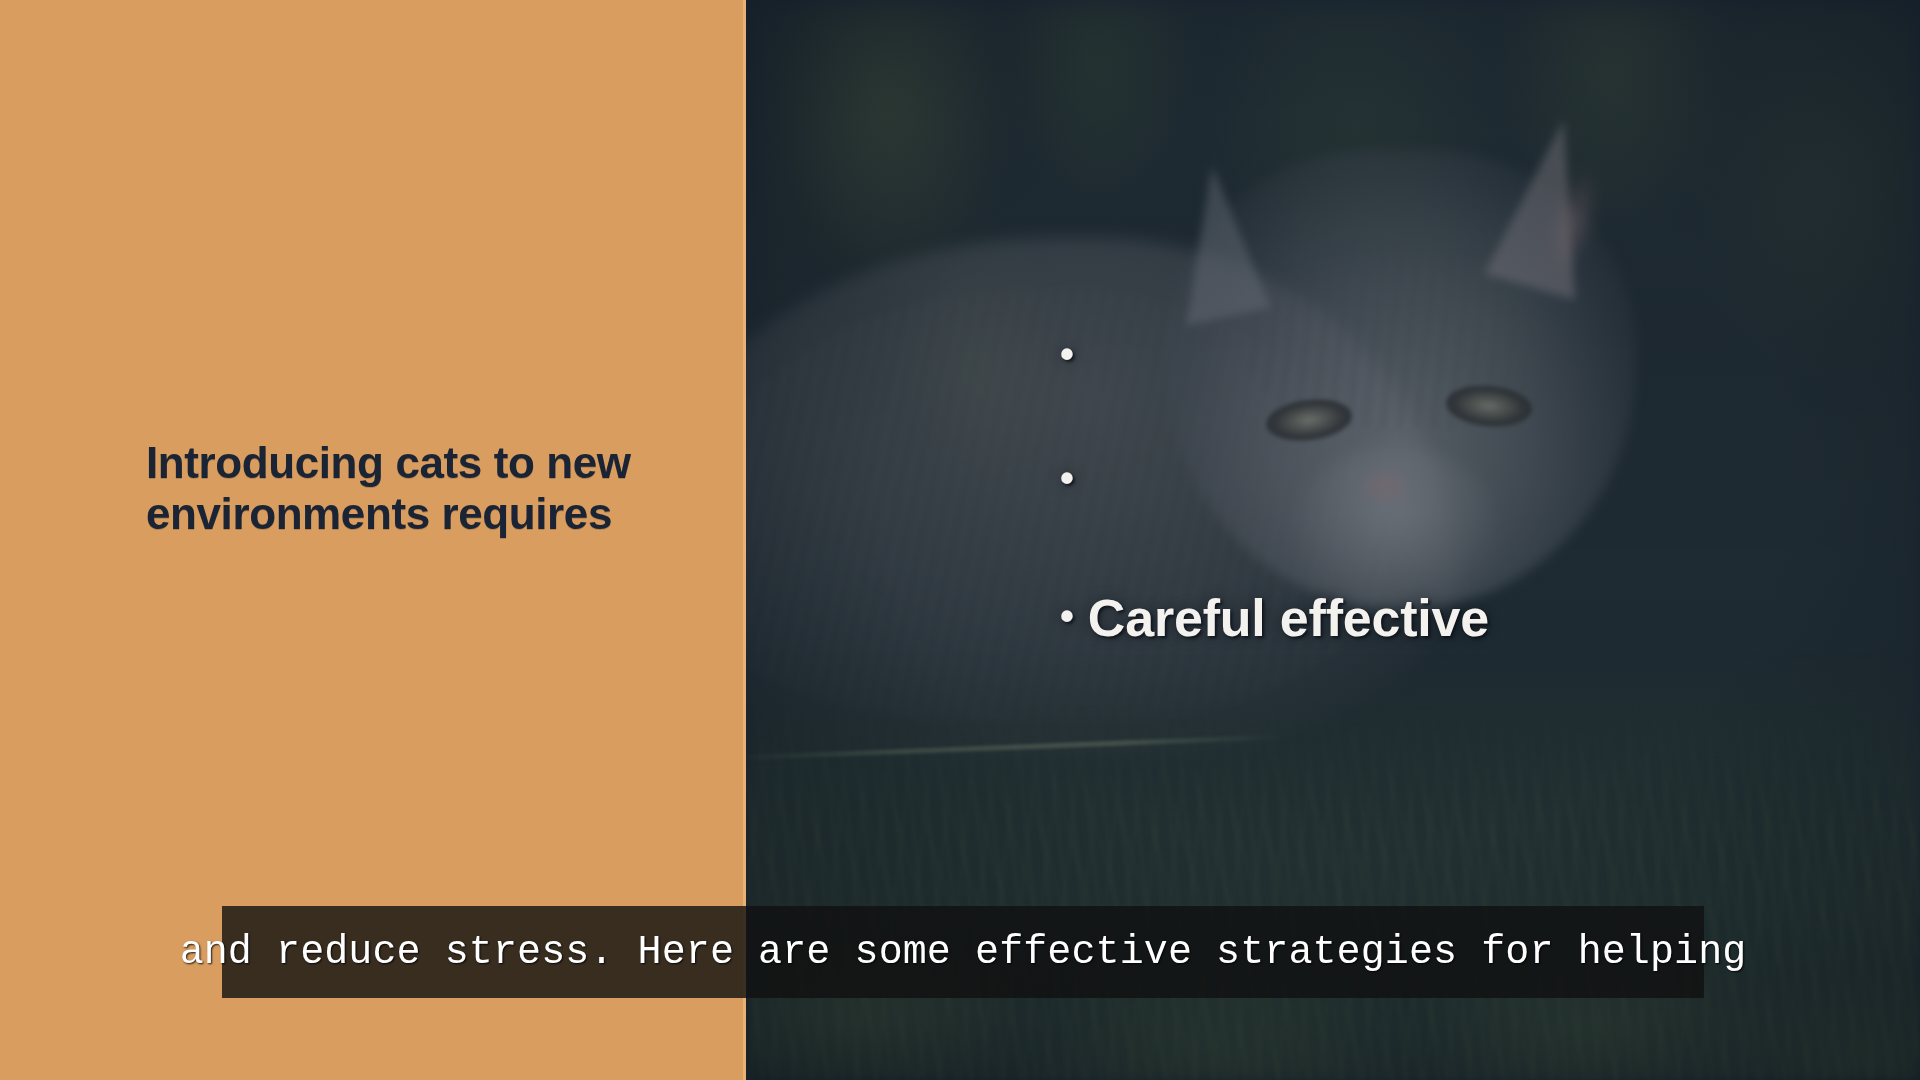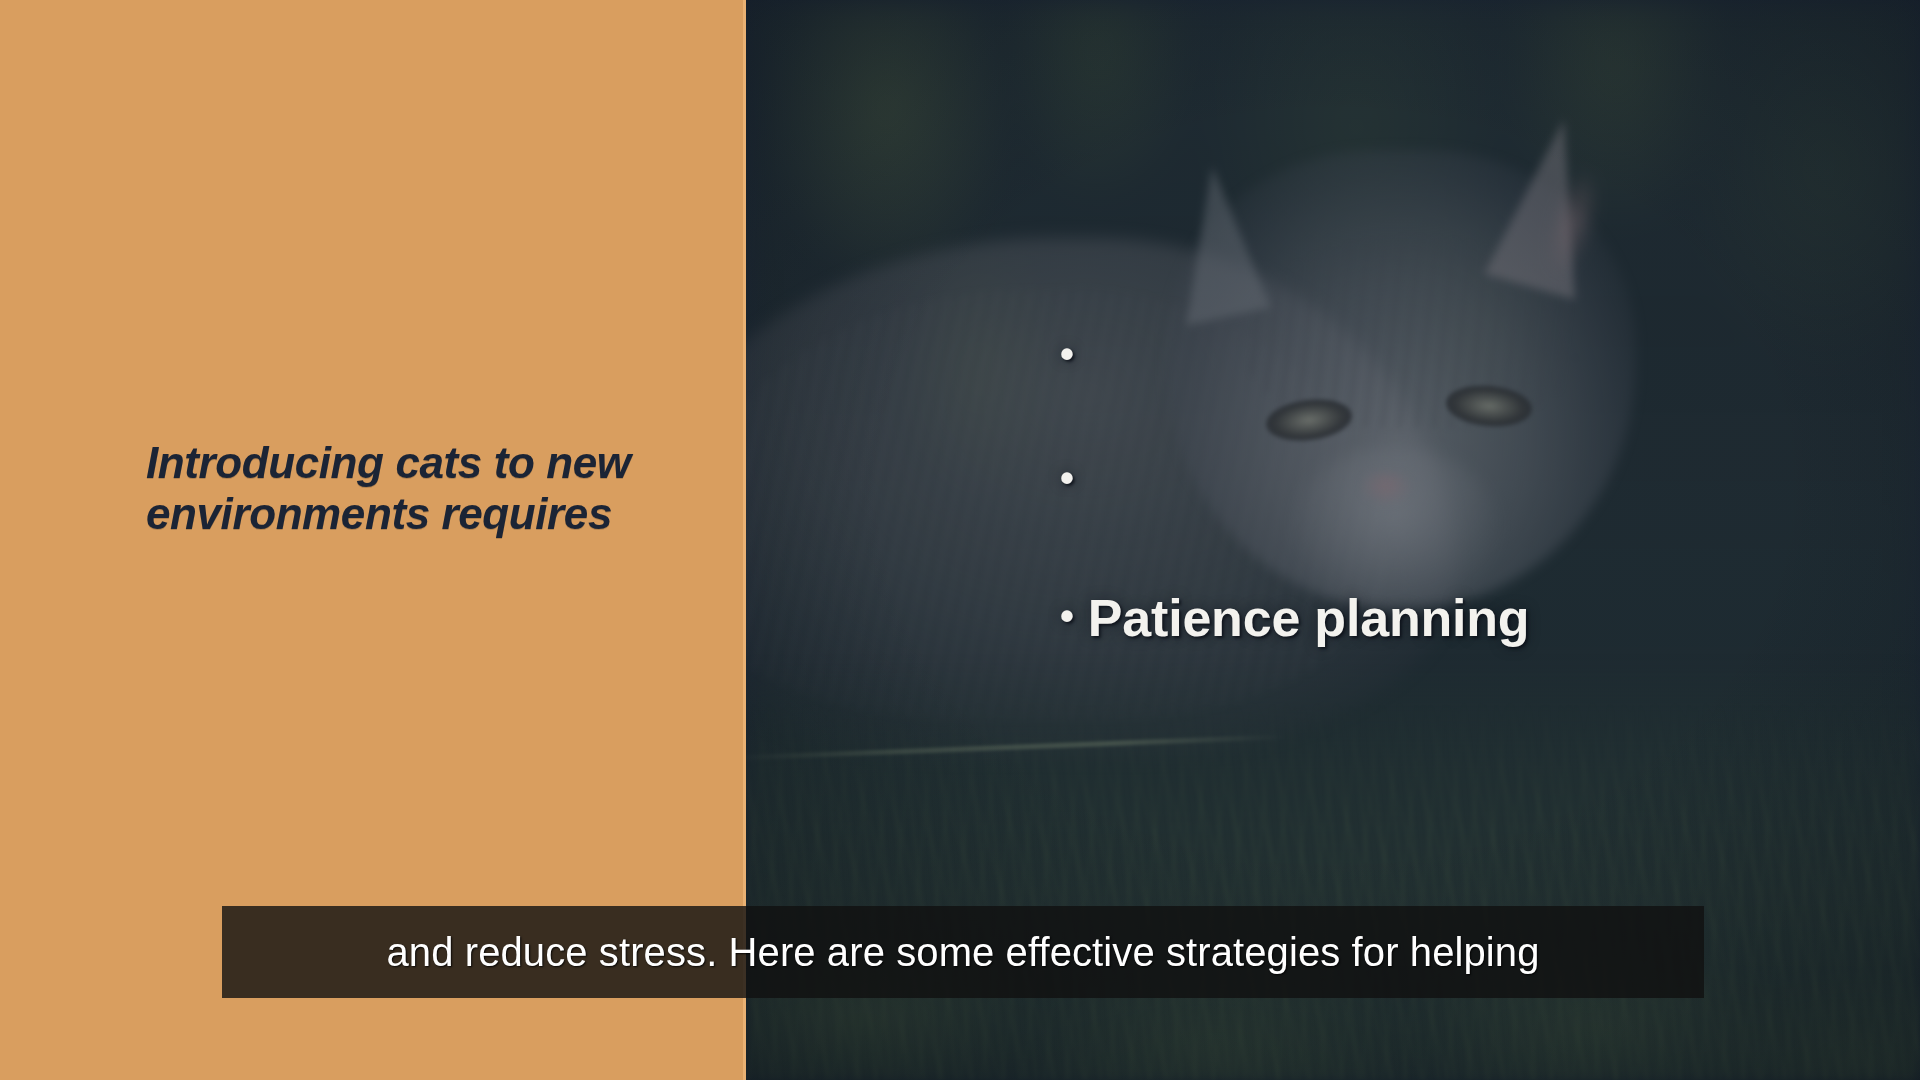--- a/index.html
+++ b/index.html
@@ -36,21 +36,20 @@
     left:146px;
     top:437px;
     width:520px;
     color:#1B2435;
     font-family:"Liberation Sans", sans-serif;
     font-weight:bold;
     font-size:44px;
     line-height:1.17;
     letter-spacing:-0.4px;
     text-shadow:0 1px 0 rgba(0,0,0,0.18);
-    font-style:italic;
   }
 
   
   .photo-panel {
     position:absolute;
     left:746px; top:0;
     width:1174px; height:1080px;
     overflow:hidden;
     background:#16202a;
     z-index:1;
@@ -246,21 +245,21 @@
     width:1482px;
     height:92px;
     background:rgba(16,16,16,0.80);
     z-index:6;
     display:flex;
     align-items:center;
     justify-content:center;
   }
   .caption-text {
     color:#FFFFFF;
-    font-family:Liberation Sans, sans-serif;
+    font-family:Liberation Mono, monospace;
     font-size:40px;
     font-weight:normal;
     letter-spacing:0.1px;
     white-space:nowrap;
     text-shadow:1px 1px 2px rgba(0,0,0,0.85);
   }
 </style>
 </head>
 <body>
 
@@ -297,21 +296,21 @@
 
   <div class="bullets">
     <div class="bullet-item">
       <span class="bullet-dot">•</span>
     </div>
     <div class="bullet-item">
       <span class="bullet-dot">•</span>
     </div>
     <div class="bullet-item">
       <span class="bullet-dot">•</span>
-      <span>Patience planning</span>
+      <span>Careful effective</span>
     </div>
   </div>
 
   <div class="caption-bar">
     <span class="caption-text">and reduce stress. Here are some effective strategies for helping</span>
   </div>
 
 </div>
 
 </body></html>

